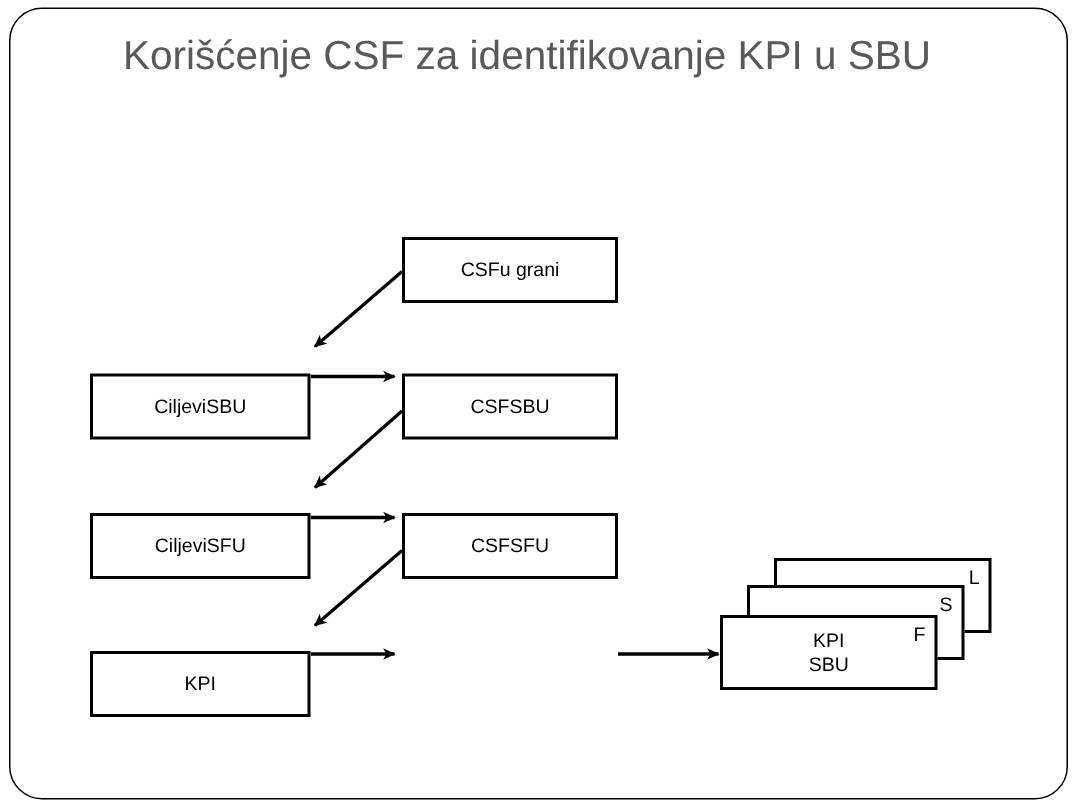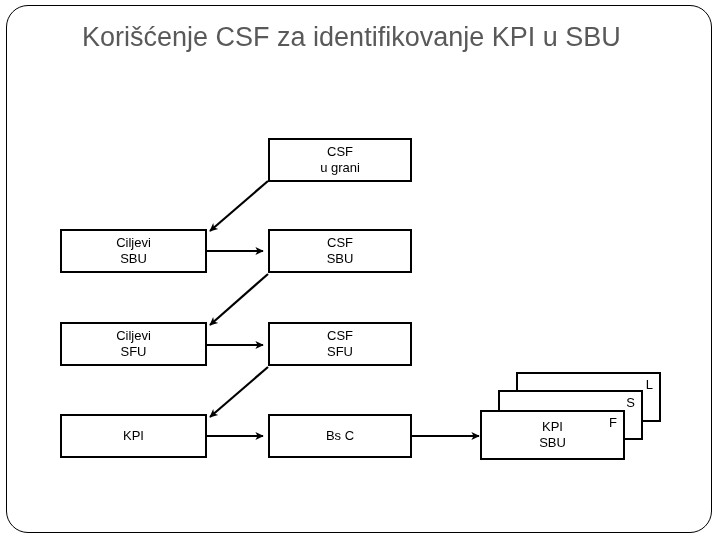--- a/index.html
+++ b/index.html
@@ -49,28 +49,28 @@
     top: 0;
     width: 720px;
     height: 540px;
   }
   .node {
     position: absolute;
     box-sizing: border-box;
     background: #ffffff;
     border: 2px solid #000000;
     display: flex;
-    flex-direction: column;
     align-items: center;
     justify-content: center;
     color: #000000;
     font-size: 13px;
     line-height: 16px;
     text-align: center;
     z-index: 3;
+    margin-top: 20px;
   }
   .node .ln { display: block; }
   
   .node.thin { border-width: 2px; }
   .card {
     position: absolute;
     box-sizing: border-box;
     background: #ffffff;
     border: 2px solid #000000;
     color: #000000;
@@ -158,23 +158,20 @@
       <span class="ln">SFU</span>
     </div>
     <div class="node" style="left:268px; top:322px; width:144px; height:44px;">
       <span class="ln">CSF</span>
       <span class="ln">SFU</span>
     </div>
 
     <div class="node" style="left:60px; top:414px; width:147px; height:44px;">
       <span class="ln">KPI</span>
     </div>
-    <div class="node" style="left:268px; top:414px; width:144px; height:44px;">
-      <span class="ln">Bs C</span>
-    </div>
 
     <div class="card" style="left:516px; top:372px; width:145px; height:50px; z-index:3;">
       <span class="corner">L</span>
     </div>
     <div class="card" style="left:498px; top:390px; width:145px; height:50px; z-index:4;">
       <span class="corner">S</span>
     </div>
     <div class="card" style="left:480px; top:410px; width:145px; height:50px; z-index:5;">
       <span class="corner">F</span>
       <span class="card-body">

